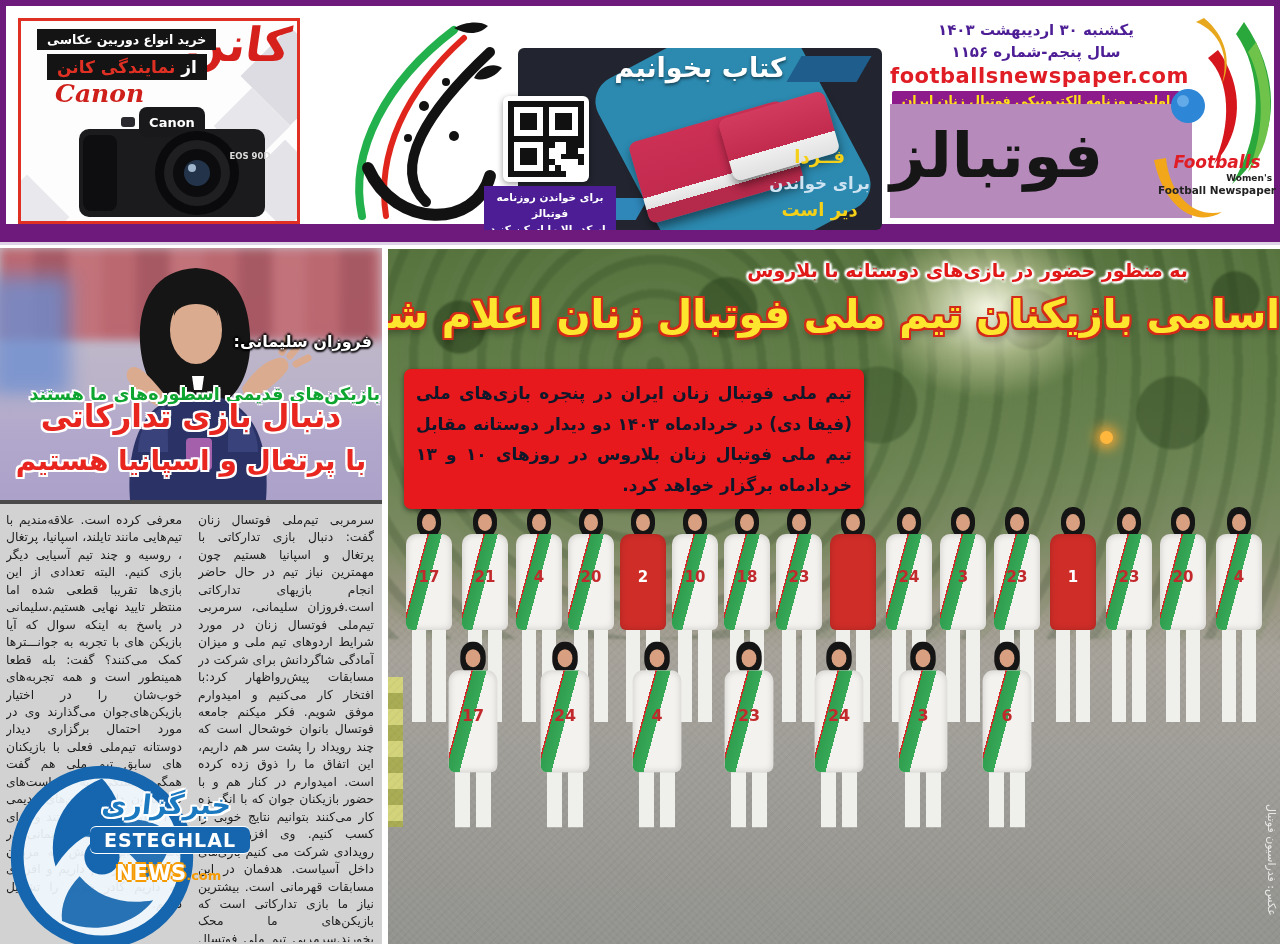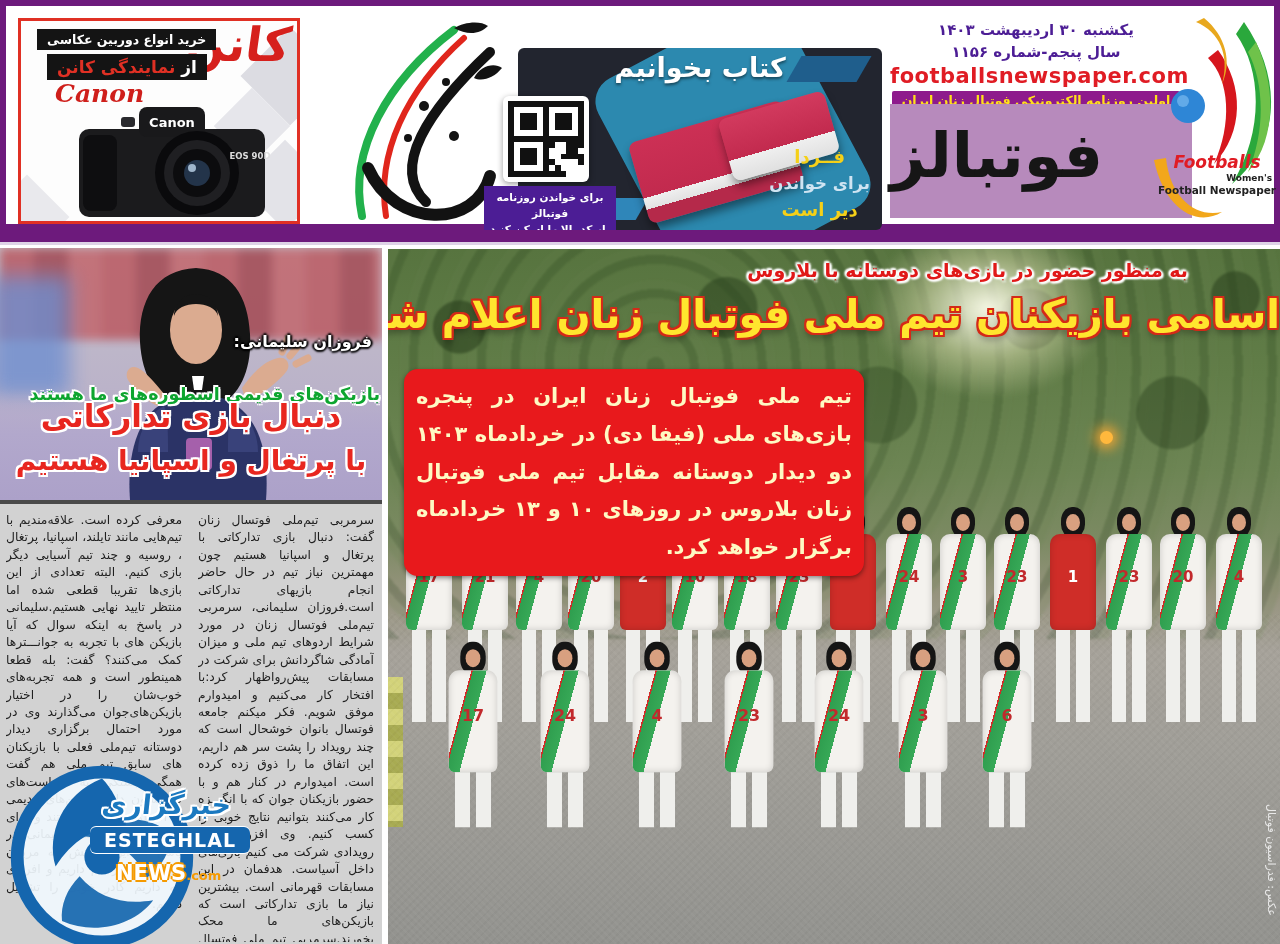--- a/index.html
+++ b/index.html
@@ -162,22 +162,22 @@
   .player.red .torso::before{background:none;}
   .player.red .num{color:#fff;}
 
   .kicker{position:absolute;right:92px;top:10px;font-size:19px;font-weight:bold;color:#e01818;
      direction:rtl;z-index:4;white-space:nowrap;
      text-shadow:-2px 0 2px #fff,2px 0 2px #fff,0 -2px 2px #fff,0 2px 2px #fff,2px 2px 2px #fff,-2px -2px 2px #fff;}
   .headline{position:absolute;left:0;right:0;top:42px;text-align:center;font-size:40px;
      font-weight:bold;color:#ffe62e;direction:rtl;z-index:4;white-space:nowrap;
      text-shadow:-2px 0 0 #d42a18,2px 0 0 #d42a18,0 -2px 0 #d42a18,0 2px 0 #d42a18,
        -2px -2px 0 #d42a18,2px 2px 0 #d42a18,-2px 2px 0 #d42a18,2px -2px 0 #d42a18,0 5px 7px rgba(0,0,0,.35);}
-  .lead{position:absolute;left:16px;top:120px;width:436px;background:#e8191c;color:#fef9c3;
-     font-size:21px;font-weight:bold;line-height:1.8;padding:9px 12px;border-radius:14px;
+  .lead{position:absolute;left:16px;top:120px;width:436px;background:#e8191c;color:#0f172a;
+     font-size:17px;font-weight:bold;line-height:1.8;padding:9px 12px;border-radius:7px;
      direction:rtl;text-align:justify;z-index:4;box-shadow:0 2px 5px rgba(0,0,0,.45);}
   .vcap{position:absolute;right:2px;bottom:28px;writing-mode:vertical-rl;color:#f0f0f0;
      font-size:11px;opacity:.92;direction:rtl;z-index:4;}
 </style>
 </head>
 <body>
 
 <div id="page">
 
   <div class="hdr">

